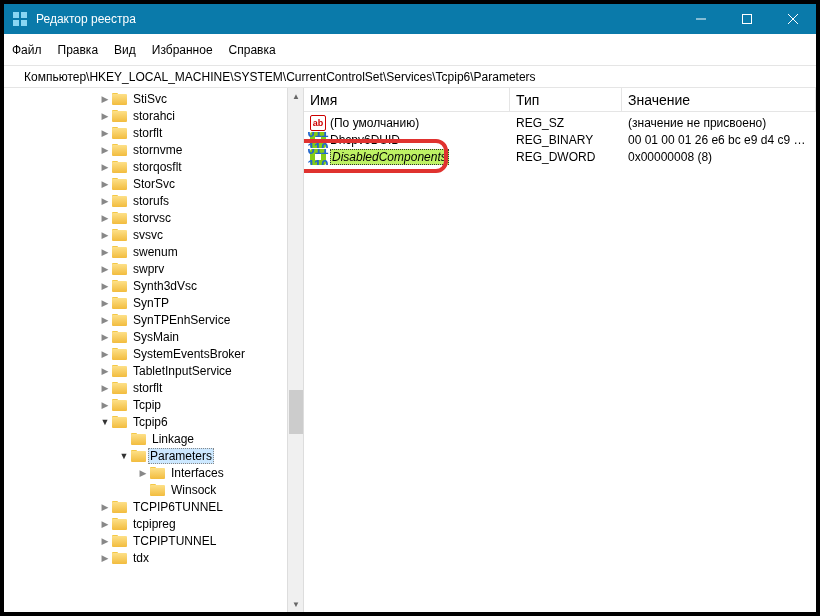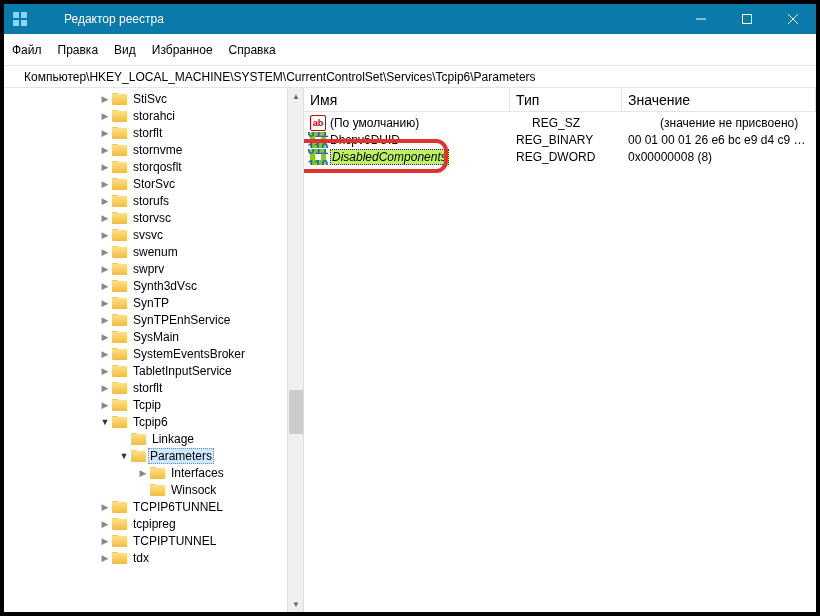--- a/index.html
+++ b/index.html
@@ -1,21 +1,21 @@
 <!DOCTYPE html>
 <html><head>
 <meta charset="utf-8">
 <style>
   * { margin: 0; padding: 0; box-sizing: border-box; font-family: 'Segoe UI', Tahoma, Arial, sans-serif; }
   body { background: #000; padding: 4px; }
   .window { width: 812px; height: 608px; background: #fff; display: flex; flex-direction: column; overflow: hidden; }
   
   .titlebar { height: 30px; background: #0a7aaa; color: #fff; display: flex; align-items: center; padding-left: 8px; font-size: 12px; }
   .titlebar .app-icon { width: 16px; height: 16px; margin-right: 8px; display: inline-flex; align-items: center; justify-content: center; }
-  .titlebar .title { flex: 1; margin-left: 28px; }
+  .titlebar .title { flex: 1; }
   .win-controls { display: flex; height: 100%; }
   .win-btn { width: 46px; display: flex; align-items: center; justify-content: center; color: #fff; font-size: 11px; }
   
   .menubar { height: 32px; background: #fff; display: flex; align-items: center; border-bottom: 1px solid #e5e5e5; font-size: 12px; }
   .menubar .menu-item { padding: 0 8px; cursor: default; }
   
   .addressbar { height: 22px; background: #fff; border-bottom: 1px solid #e5e5e5; display: flex; align-items: center; padding: 0 20px; font-size: 12px; }
   
   .content { flex: 1; display: flex; overflow: hidden; }
   
@@ -457,21 +457,21 @@
       </div>
     </div>
 
     <div class="list-panel">
       <div class="list-header">
         <div class="col col-name">Имя</div>
         <div class="col col-type">Тип</div>
         <div class="col col-value">Значение</div>
       </div>
       <div class="list-body" id="list-body">
-          <div class="list-row" style="position: relative; gap: 16px;">
+          <div class="list-row" style="position: relative;">
             <div class="cell name-cell col-name">
               <span class="value-icon str">ab</span>
               <span>(По умолчанию)</span>
             </div>
             <div class="cell col-type">REG_SZ</div>
             <div class="cell col-value">(значение не присвоено)</div>
           </div>
           <div class="list-row" style="position: relative;">
             <div class="cell name-cell col-name">
               <span class="value-icon bin">011<br>110</span>

